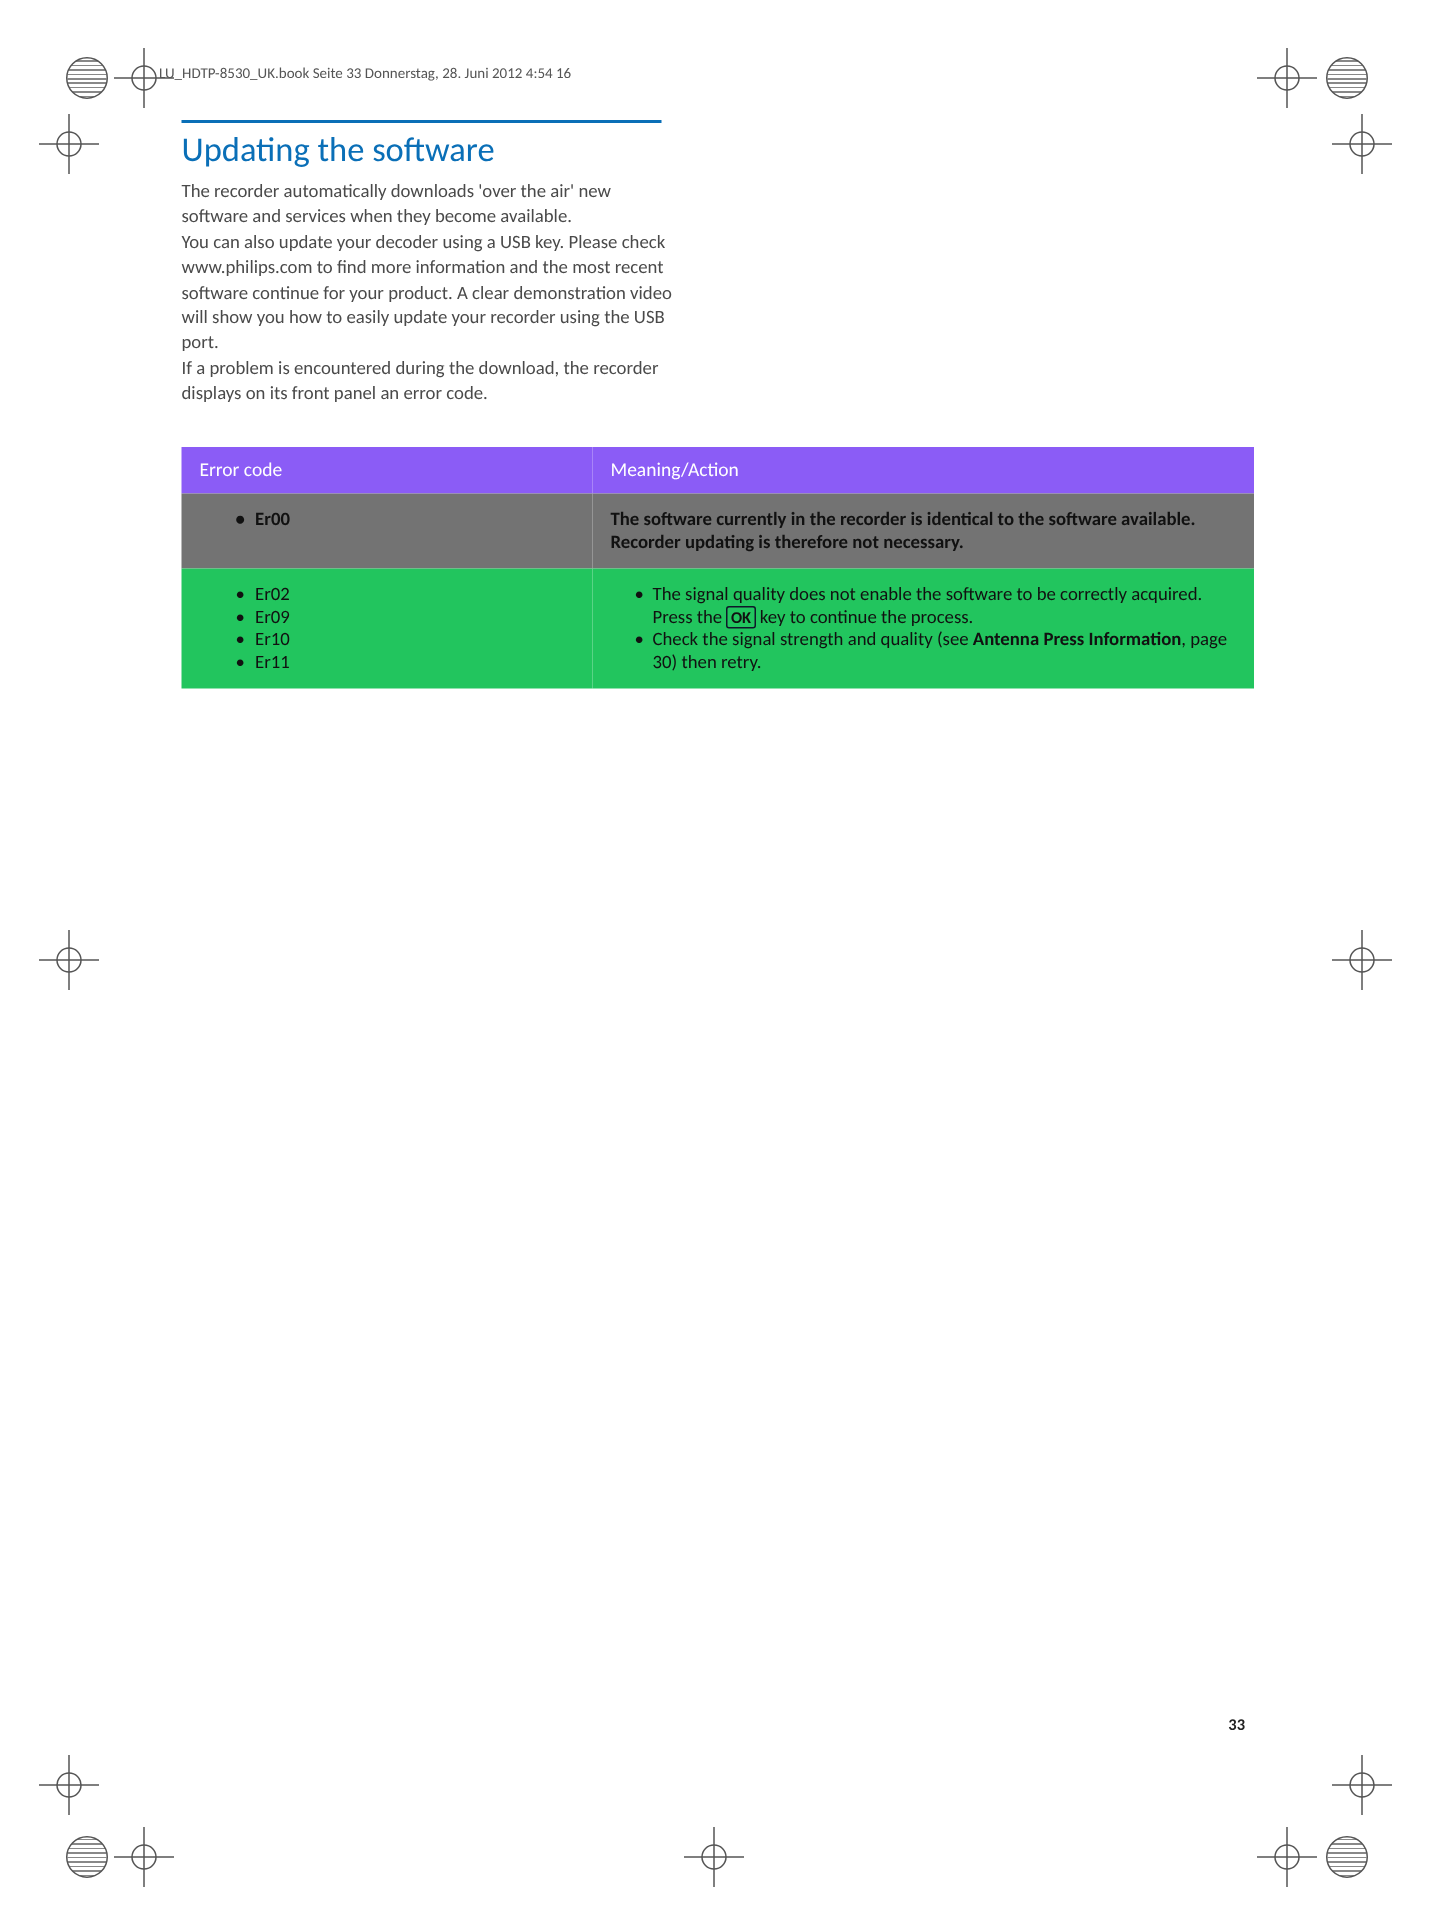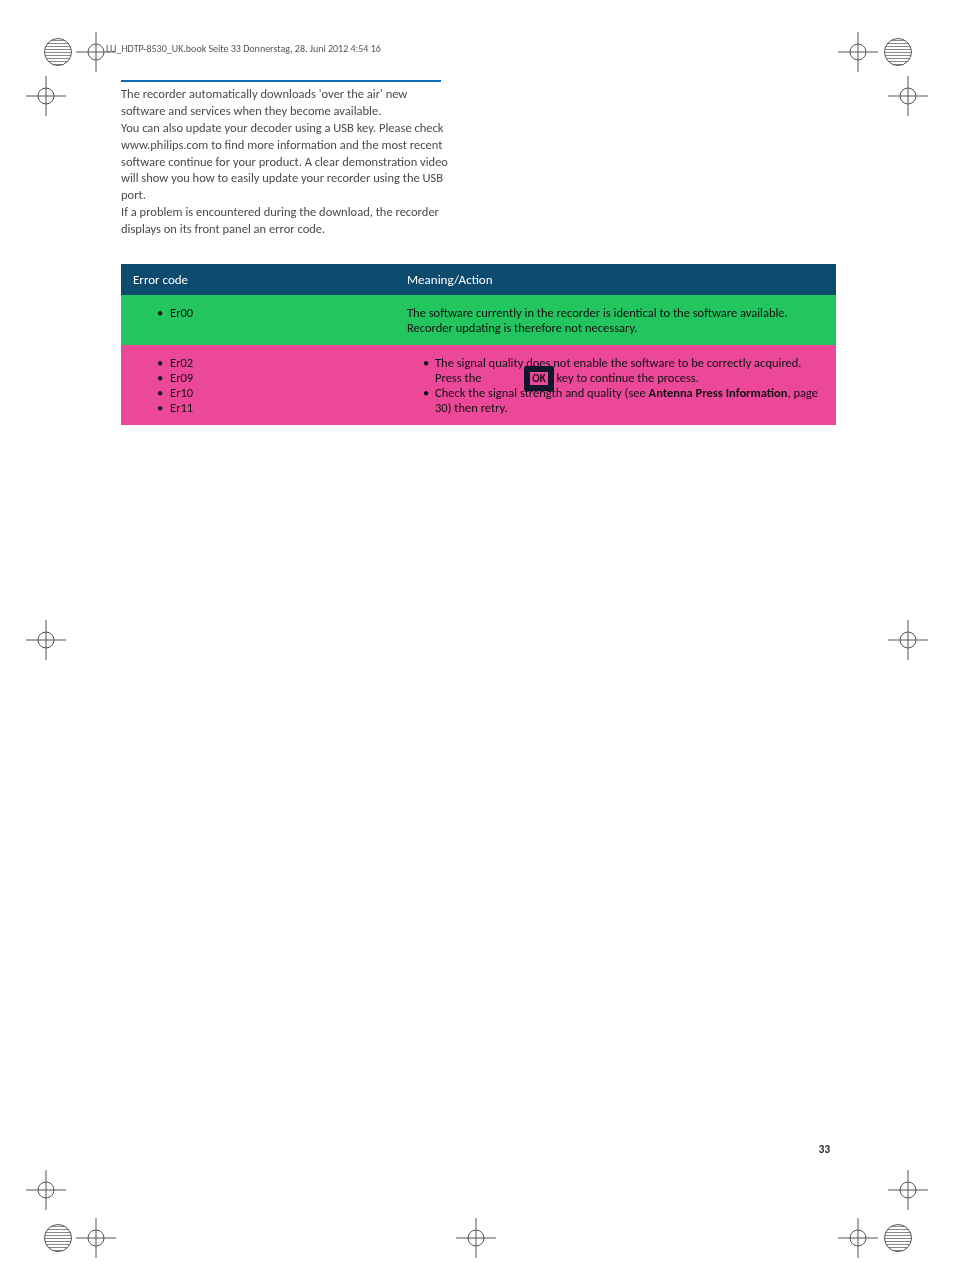--- a/index.html
+++ b/index.html
@@ -42,47 +42,46 @@
     color: #4a4a4a;
     width: 330px;
     margin-bottom: 26px;
   }
   table.err {
     width: 100%;
     border-collapse: collapse;
     font-size: 12.5px;
   }
   table.err thead th {
-    background: #0c4a6e;
+    background: #8b5cf6;
     color: #fff;
     text-align: left;
     font-weight: 400;
     padding: 8px 12px;
     font-size: 13px;
   }
   table.err thead th:first-child { width: 250px; }
   table.err tbody td {
     padding: 10px 12px;
     vertical-align: top;
     color: #111;
   }
-  tr.row-a td { background: #22c55e; }
-  tr.row-b td { background: #ec4899; }
+  tr.row-a td { background: #737373; font-weight: bold; }
+  tr.row-b td { background: #22c55e; }
   .codes { margin:0; padding:0 0 0 24px; list-style: none; }
   .codes li::before { content: "• "; margin-right:4px; }
   .actions { margin:0; padding:0 0 0 16px; list-style: none; }
   .actions li { position:relative; padding-left:12px; }
   .actions li::before { content:"•"; position:absolute; left:0; top:0; }
   .ok-key {
-    border:6px solid #0f172a;
+    border:1px solid #0f172a;
     padding:0 2px;
     font-weight:700;
     font-size:11px;
     border-radius:2px;
-    margin-left:40px;
   }
   .footer-note {
     font-size: 12.5px;
     color: #4a4a4a;
     margin-top: 22px;
     width: 400px;
     line-height:1.3;
   }
   .page-num {
     position: absolute;
@@ -181,20 +180,21 @@
       <circle cx="20" cy="20" r="8" fill="none" stroke="#555"></circle>
       <line x1="20" y1="0" x2="20" y2="40" stroke="#555"></line>
       <line x1="0" y1="20" x2="40" y2="20" stroke="#555"></line>
     </svg>
 </div>
 
 <div class="page">
   <div class="header-line">LU_HDTP-8530_UK.book  Seite 33  Donnerstag, 28. Juni 2012  4:54 16</div>
 
   <div class="rule"></div>
+  <h1 class="section-title">Updating the software</h1>
 
   <div class="intro">
     <span>The recorder automatically downloads 'over the air' new software and services when they become available.</span><br>
     <span>You can also update your decoder using a USB key. Please check www.philips.com to find more information and the most recent software continue for your product. A clear demonstration video will show you how to easily update your recorder using the USB port.</span><br>
     <span>If a problem is encountered during the download, the recorder displays on its front panel an error code.</span>
   </div>
 
   <table class="err">
     <thead>
       <tr>

